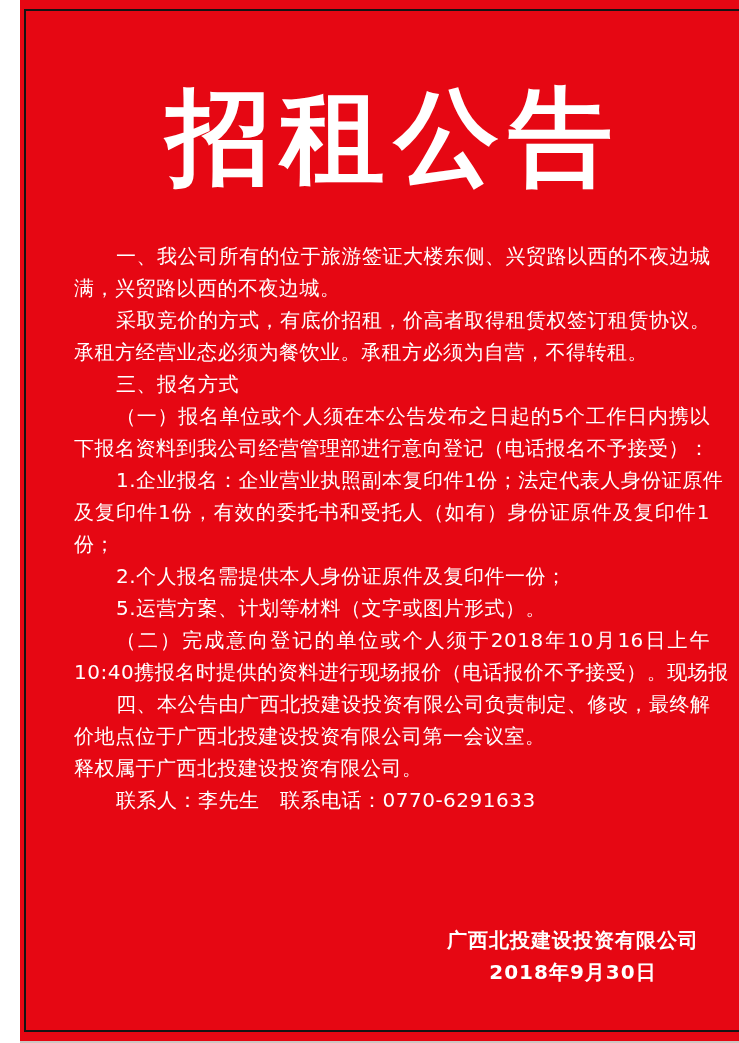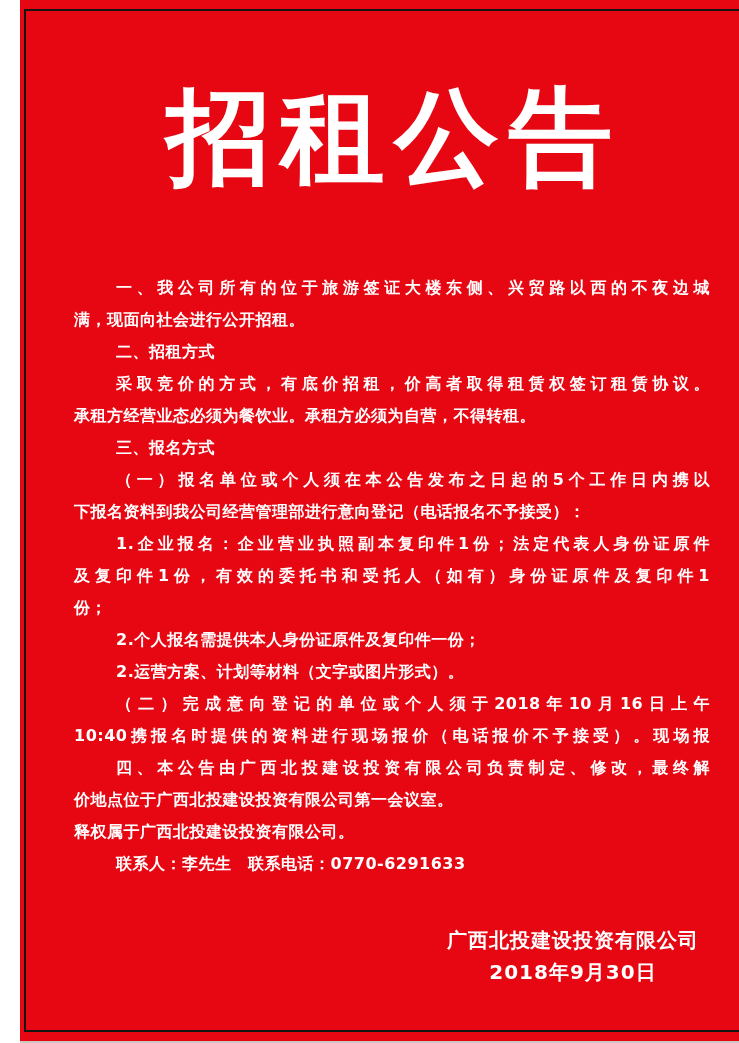--- a/index.html
+++ b/index.html
@@ -35,25 +35,25 @@
     font-family: "DejaVu Serif", "Liberation Serif", serif;
     font-weight: bold;
     font-size: 104px;
     line-height: 130px;
     letter-spacing: 10px;
     text-indent: 10px;
     white-space: nowrap;
   }
   .content {
     position: absolute;
-    top: 272px;
+    top: 240px;
     left: 54px;
     width: 636px;
-    font-weight: bold;
-    font-size: 16px;
+    font-weight: normal;
+    font-size: 20px;
     letter-spacing: 0.5px;
   }
   .line {
     height: 32px;
     line-height: 32px;
     white-space: nowrap;
     text-align: left;
   }
   .line.indent { padding-left: 42px; }
   .line.fill { text-align-last: justify; }
@@ -71,32 +71,31 @@
 </head>
 <body>
 
 <div class="poster">
   <div class="frame"></div>
 
   <div class="title">招租公告</div>
 
   <div class="content" id="body-content">
       <div class="line indent fill">一、我公司所有的位于旅游签证大楼东侧、兴贸路以西的不夜边城</div>
-      <div class="line">满，现面向社会进行公开招租。</div>
-      <div class="line indent">二、招租方式</div>
+      <div class="line">满，兴贸路以西的不夜边城。</div>
       <div class="line indent fill">采取竞价的方式，有底价招租，价高者取得租赁权签订租赁协议。</div>
       <div class="line">承租方经营业态必须为餐饮业。承租方必须为自营，不得转租。</div>
       <div class="line indent">三、报名方式</div>
       <div class="line indent fill">（一）报名单位或个人须在本公告发布之日起的5个工作日内携以</div>
       <div class="line">下报名资料到我公司经营管理部进行意向登记（电话报名不予接受）：</div>
       <div class="line indent fill">1.企业报名：企业营业执照副本复印件1份；法定代表人身份证原件</div>
       <div class="line fill">及复印件1份，有效的委托书和受托人（如有）身份证原件及复印件1</div>
       <div class="line">份；</div>
       <div class="line indent">2.个人报名需提供本人身份证原件及复印件一份；</div>
-      <div class="line indent">2.运营方案、计划等材料（文字或图片形式）。</div>
+      <div class="line indent">5.运营方案、计划等材料（文字或图片形式）。</div>
       <div class="line indent fill">（二）完成意向登记的单位或个人须于2018年10月16日上午</div>
       <div class="line fill">10:40携报名时提供的资料进行现场报价（电话报价不予接受）。现场报</div>
       <div class="line indent fill">四、本公告由广西北投建设投资有限公司负责制定、修改，最终解</div>
       <div class="line">价地点位于广西北投建设投资有限公司第一会议室。</div>
       <div class="line">释权属于广西北投建设投资有限公司。</div>
       <div class="line indent">联系人：李先生　联系电话：0770-6291633</div>
     </div>
 
   <div class="signature">
     <div>广西北投建设投资有限公司</div>

